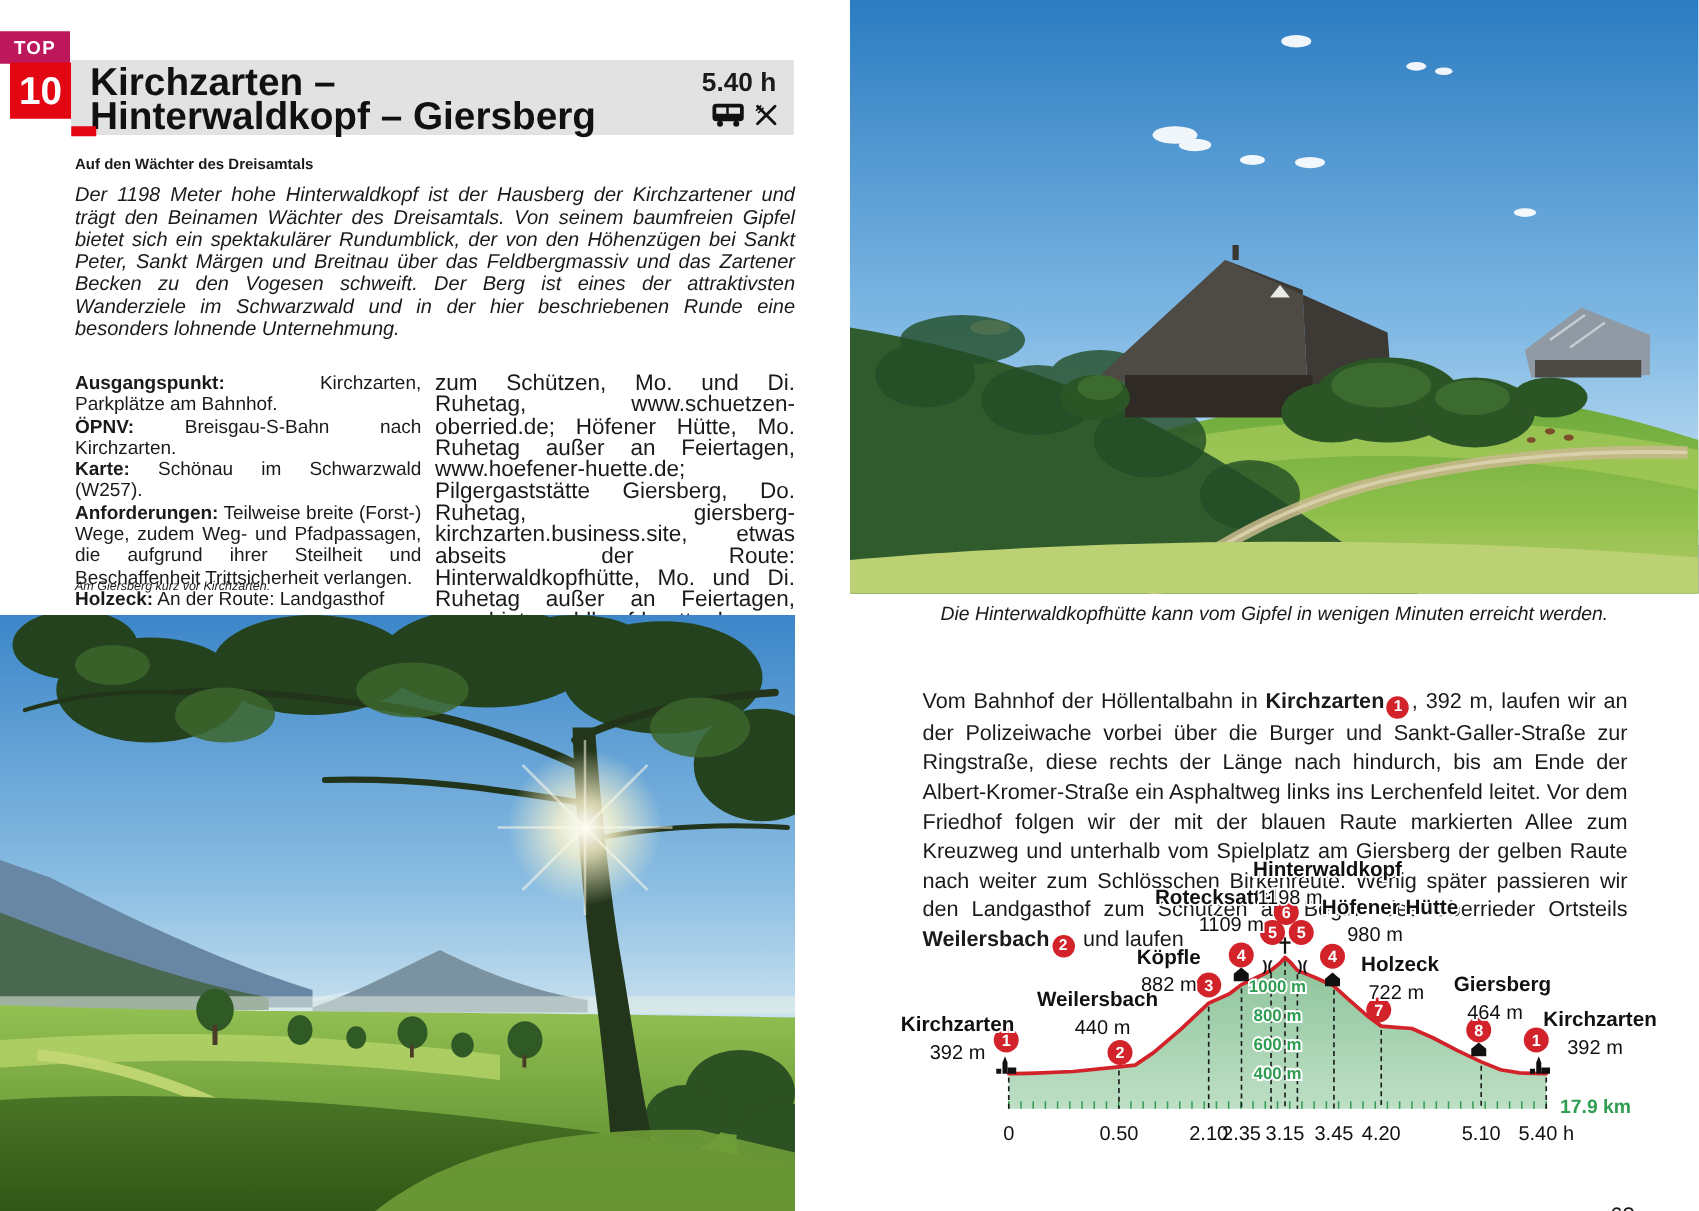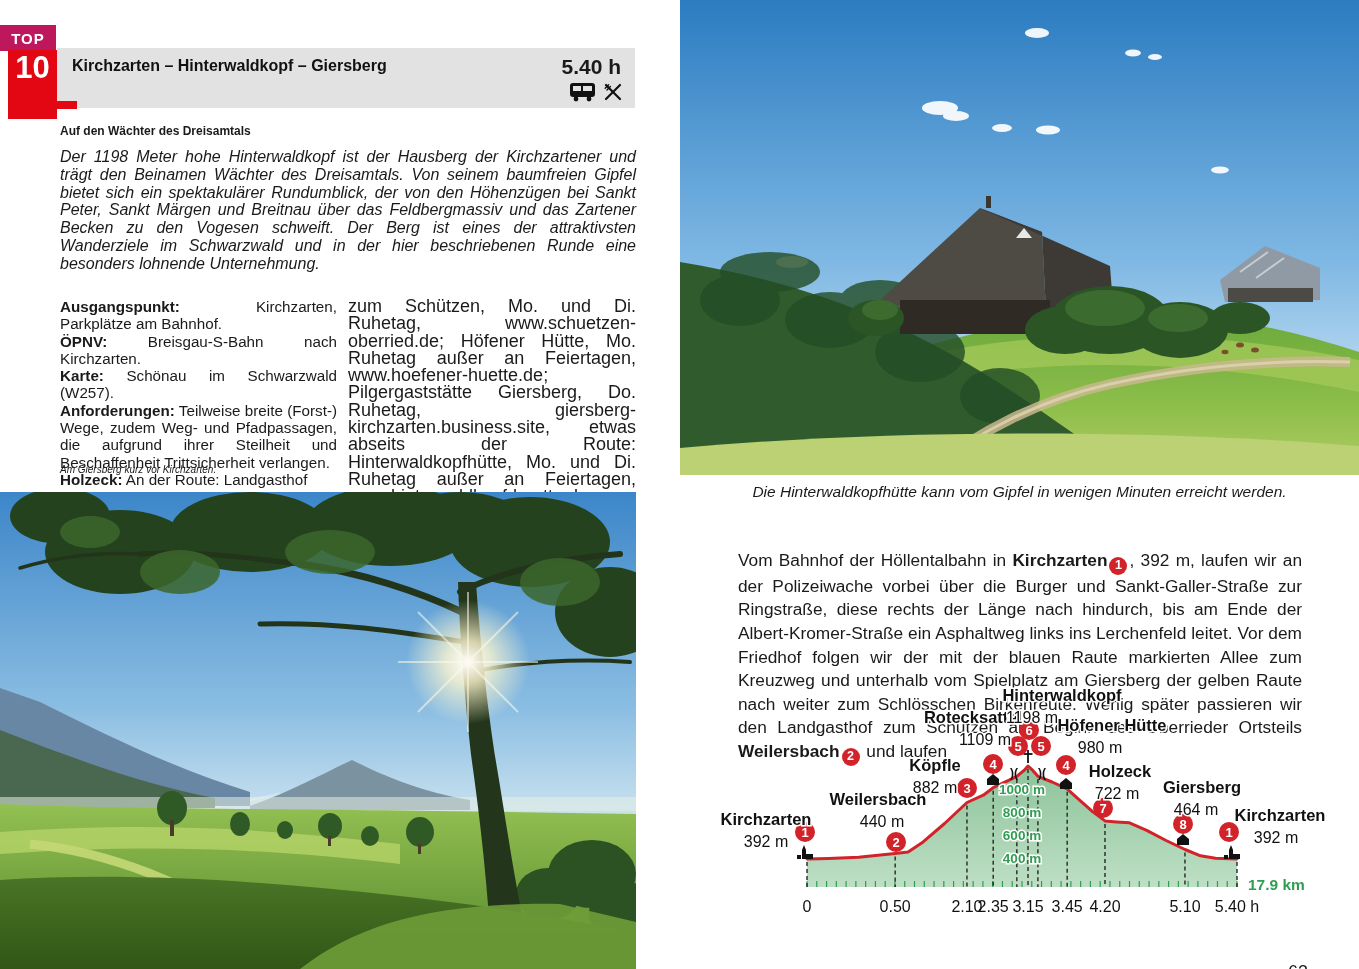--- a/index.html
+++ b/index.html
@@ -3,25 +3,25 @@
 <meta charset="utf-8">
 <style>
   html,body{margin:0;padding:0;background:#fff;}
   #page{position:relative;width:1359px;height:969px;background:#fff;overflow:hidden;
         font-family:"Liberation Sans","DejaVu Sans",sans-serif;color:#1a1a1a;}
   .abs{position:absolute;}
 
   
   .top-badge{left:0;top:25px;width:56px;height:26px;background:#be185d;color:#fff;
              font-weight:bold;font-size:15px;display:flex;align-items:center;justify-content:center;letter-spacing:1px;}
-  .route-badge{left:8px;top:50px;width:49px;height:69px;background:#e30613;color:#fff;
-               font-weight:bold;font-size:31px;display:flex;justify-content:center;}
+  .route-badge{left:8px;top:50px;width:49px;height:45px;background:#e30613;color:#fff;
+               font-weight:bold;font-size:31px;display:flex;align-items:center;justify-content:center;}
   .red-tab{left:57px;top:101px;width:20px;height:8px;background:#e30613;}
   .title-bar{left:57px;top:48px;width:578px;height:60px;background:#e2e2e2;}
-  .title-text{position:absolute;left:15px;top:4px;width:420px;font-size:16px;font-weight:bold;line-height:27px;color:#111;}
+  .title-text{position:absolute;left:15px;top:4px;width:420px;font-size:31px;font-weight:bold;line-height:27px;color:#111;}
   .duration{position:absolute;right:14px;top:7px;font-size:21px;font-weight:bold;}
   .head-icons{position:absolute;right:12px;top:34px;display:flex;gap:7px;align-items:center;}
   .stats{left:57px;top:22px;width:578px;text-align:right;font-weight:bold;font-size:17.5px;}
   .stats .sep{padding:0 5px;}
 
   
   .h2{left:60px;top:124px;width:575px;font-size:12px;font-weight:bold;}
   .intro{left:60px;top:148px;width:576px;font-size:16px;font-style:italic;line-height:17.8px;text-align:justify;}
   .info-left{left:60px;top:298px;width:277px;font-size:15.2px;line-height:17.3px;text-align:justify;}
   .info-right{left:348px;top:298px;width:288px;font-size:18px;line-height:17.3px;text-align:justify;}

